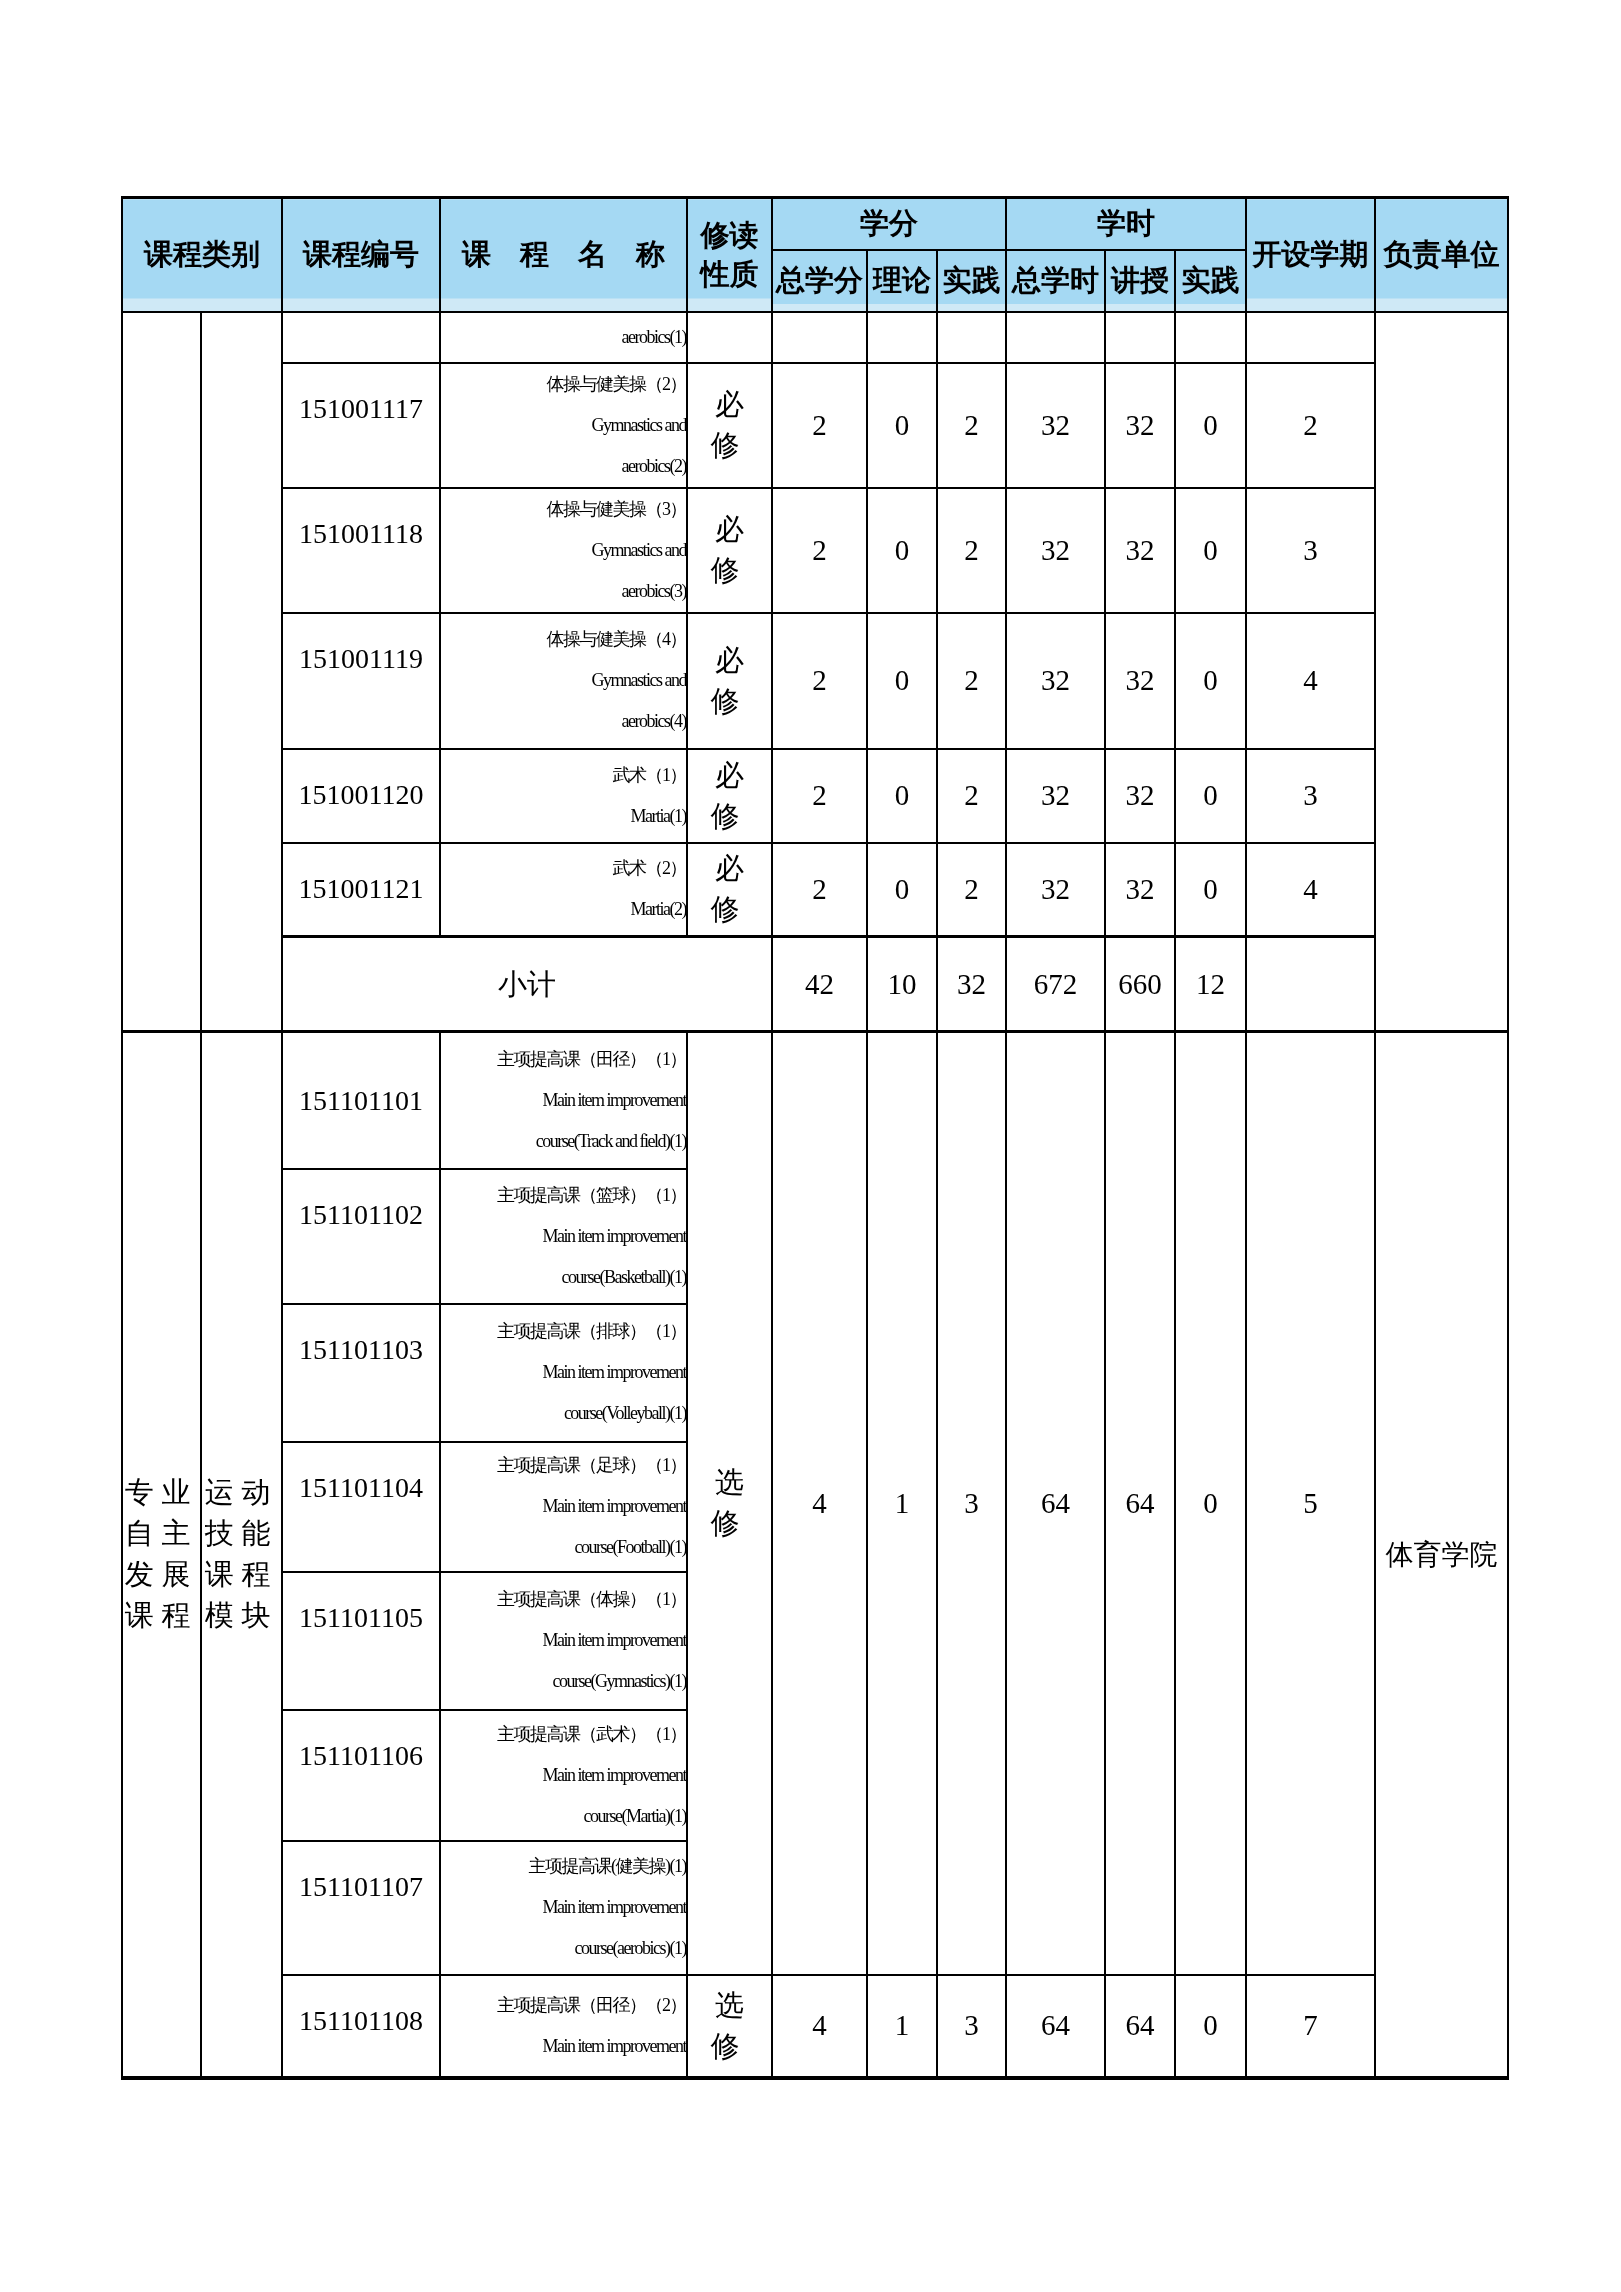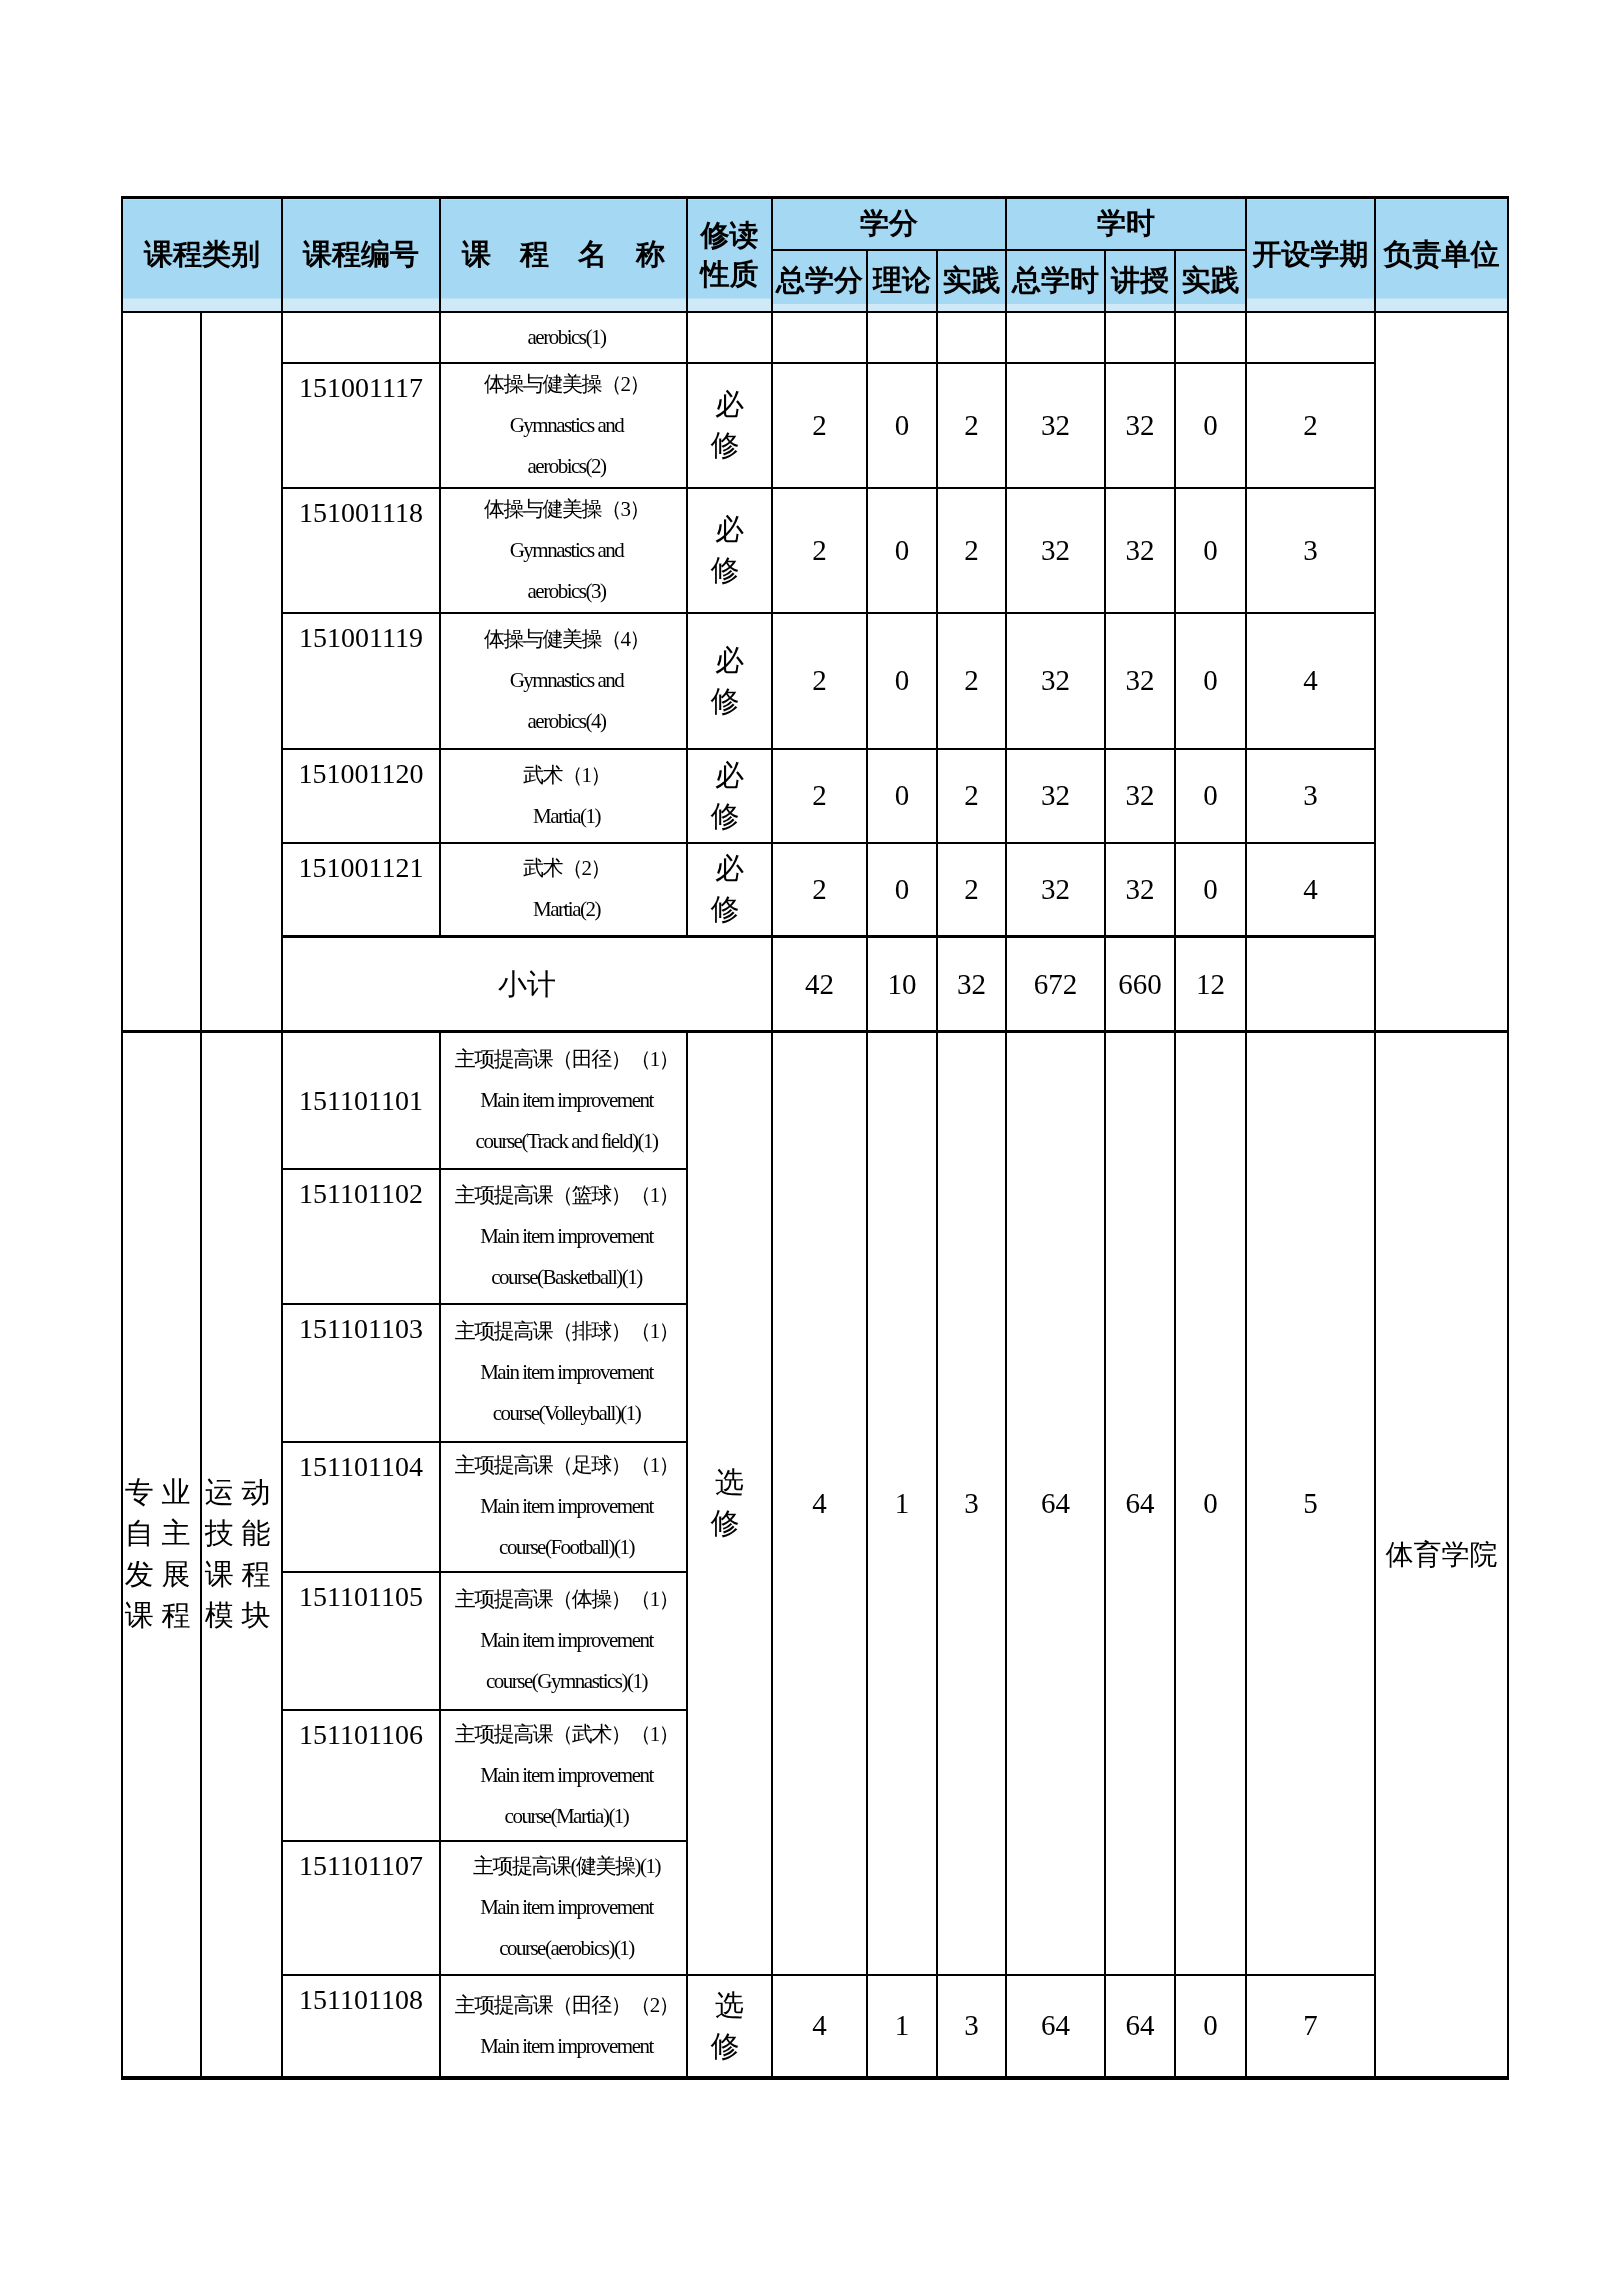--- a/index.html
+++ b/index.html
@@ -34,31 +34,31 @@
   thead th{
     background:var(--header_bg);
     font-weight:bold;
     white-space:pre;
   }
   thead th.deep{
     background:linear-gradient(to bottom, var(--header_bg) 0 88%, var(--header_bg_light) 88% 100%);
   }
   thead th.nature-h{line-height:39px;}
   td.name{
-    text-align:center;
-    font-size:21px;
+    text-align:right;
+    font-size:18px;
     letter-spacing:-1.5px;
     padding-left:6px;
     white-space:pre;
     vertical-align:middle;
   }
   td.code{
     font-size:28px;
     vertical-align:top;
-    padding-top:3px;
+    padding-top:24px;
     white-space:pre;
   }
   td.code.mid{vertical-align:middle;padding-top:0;margin-left:44px;}
   td.cat{
     white-space:pre;
     letter-spacing:7.8px;
     vertical-align:middle;
     line-height:41px;
     margin-left:44px;
   }

